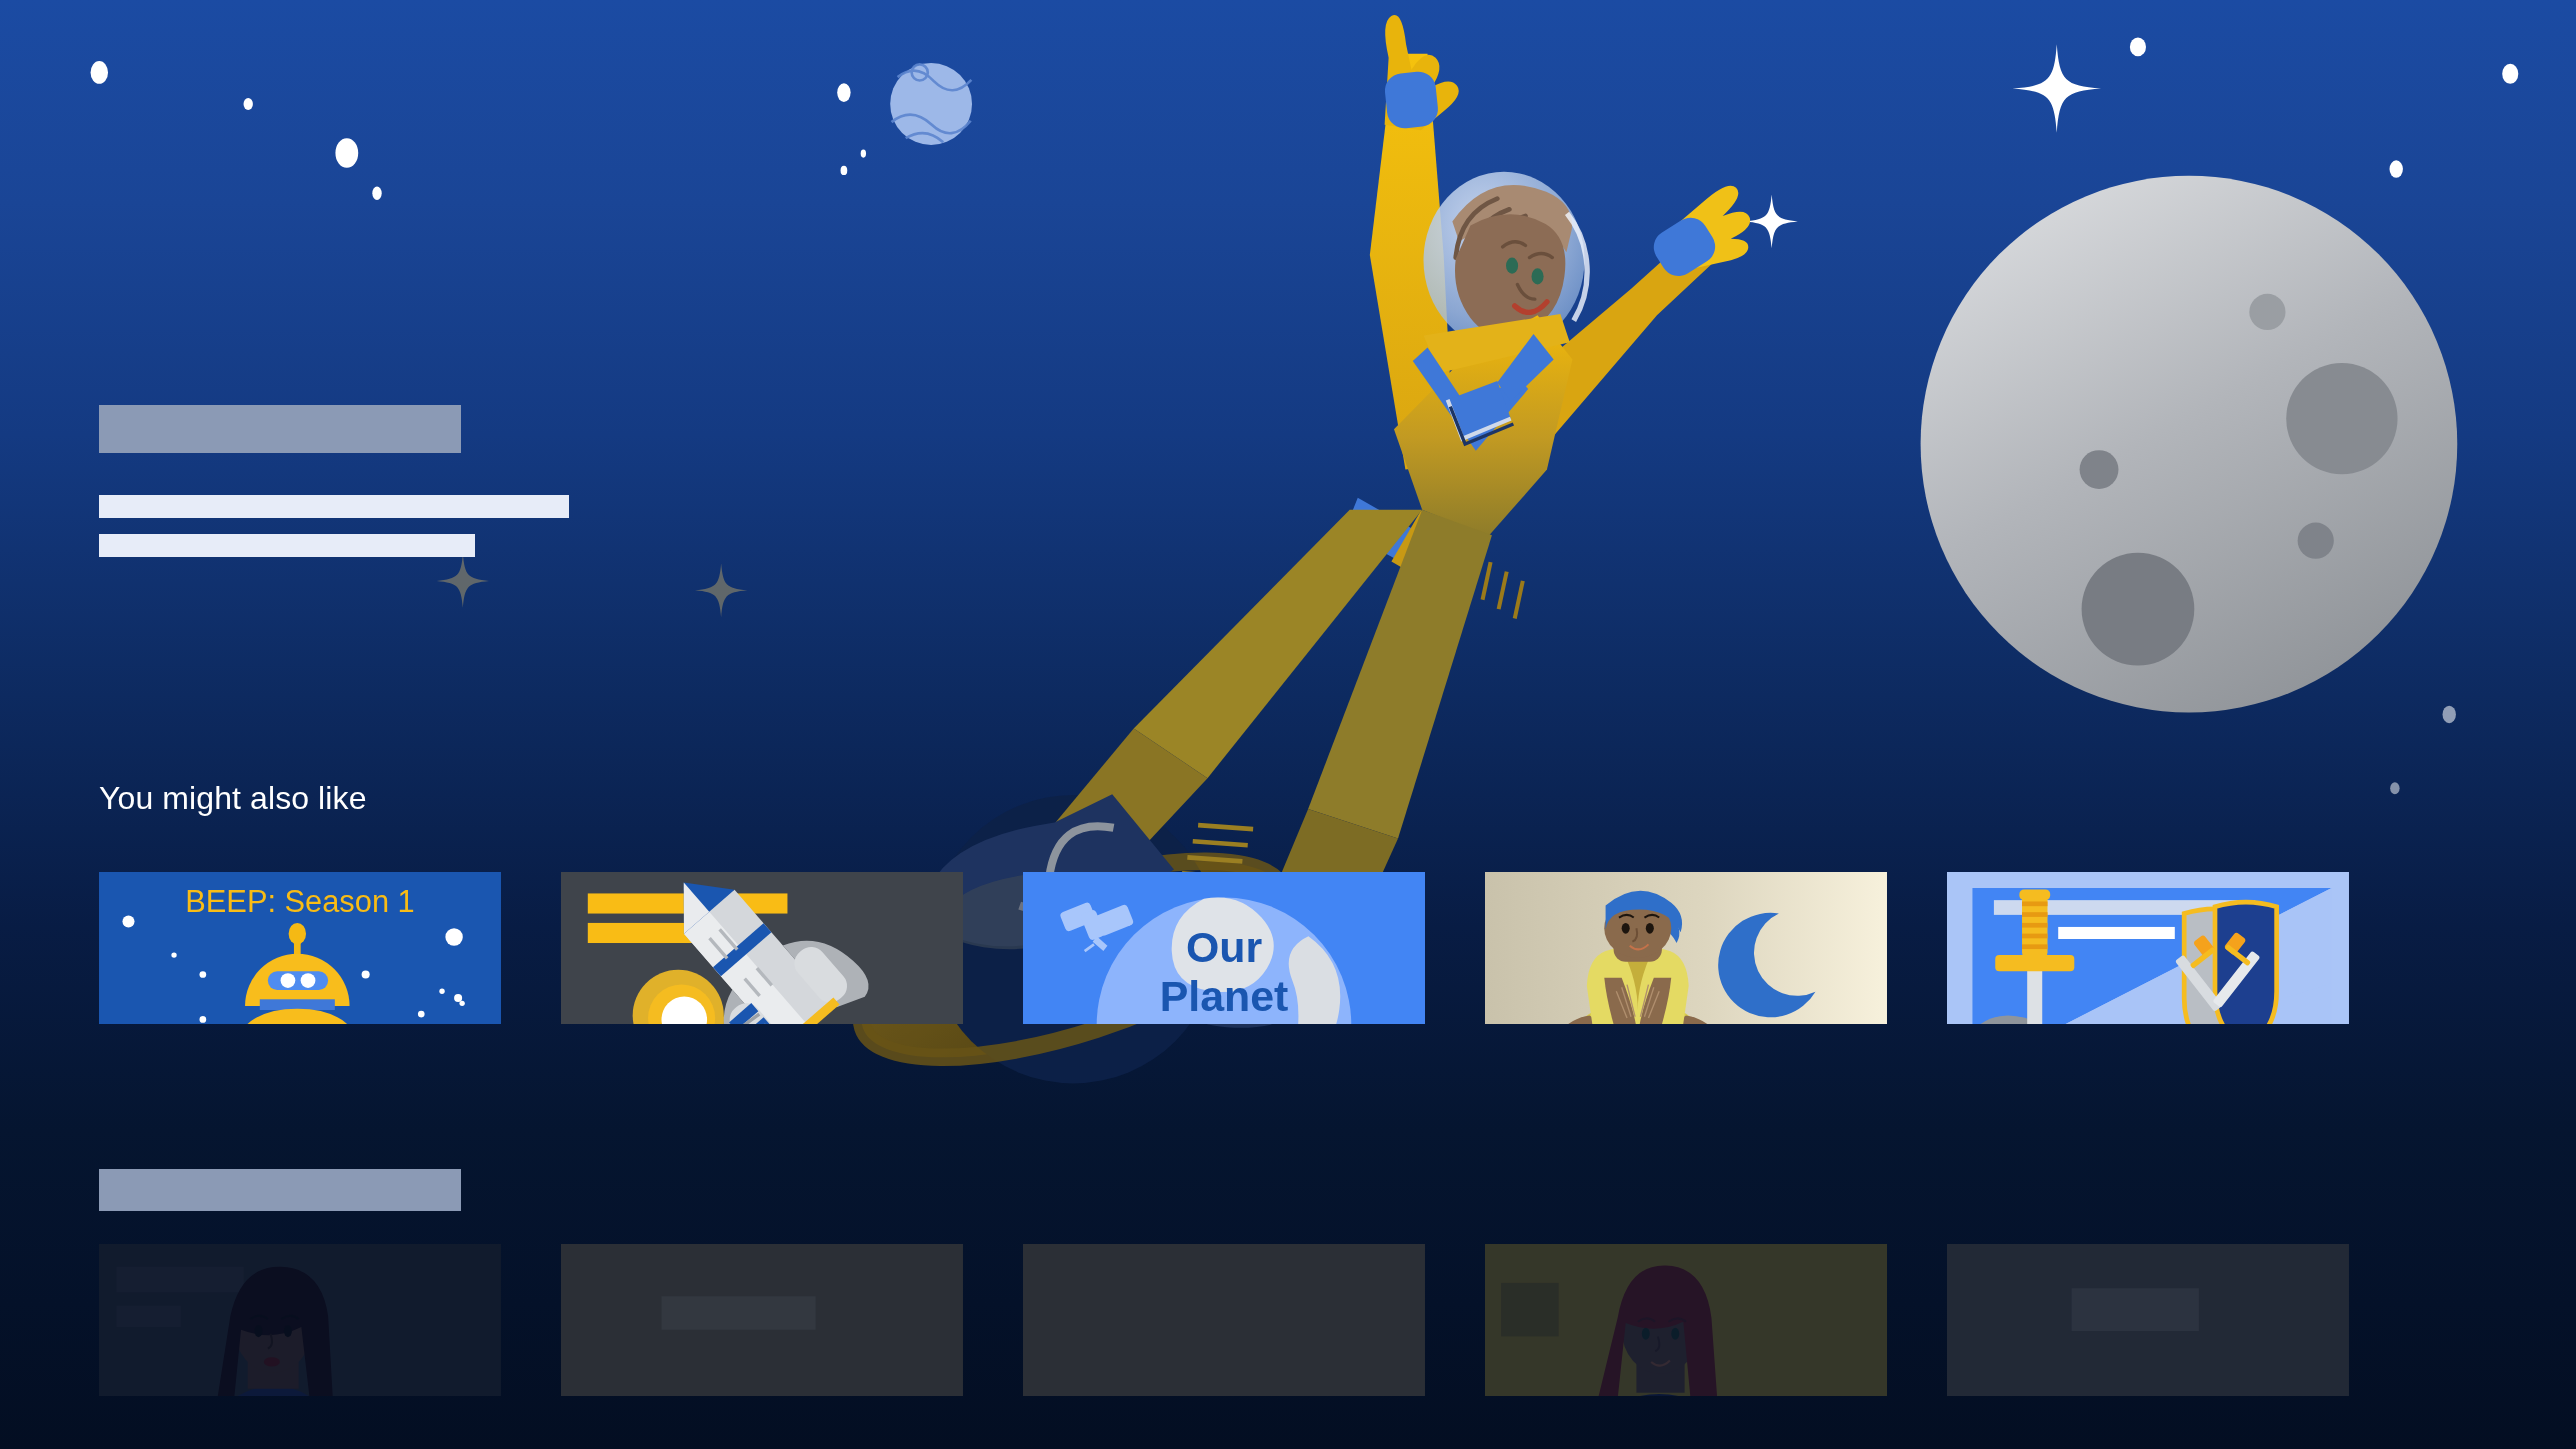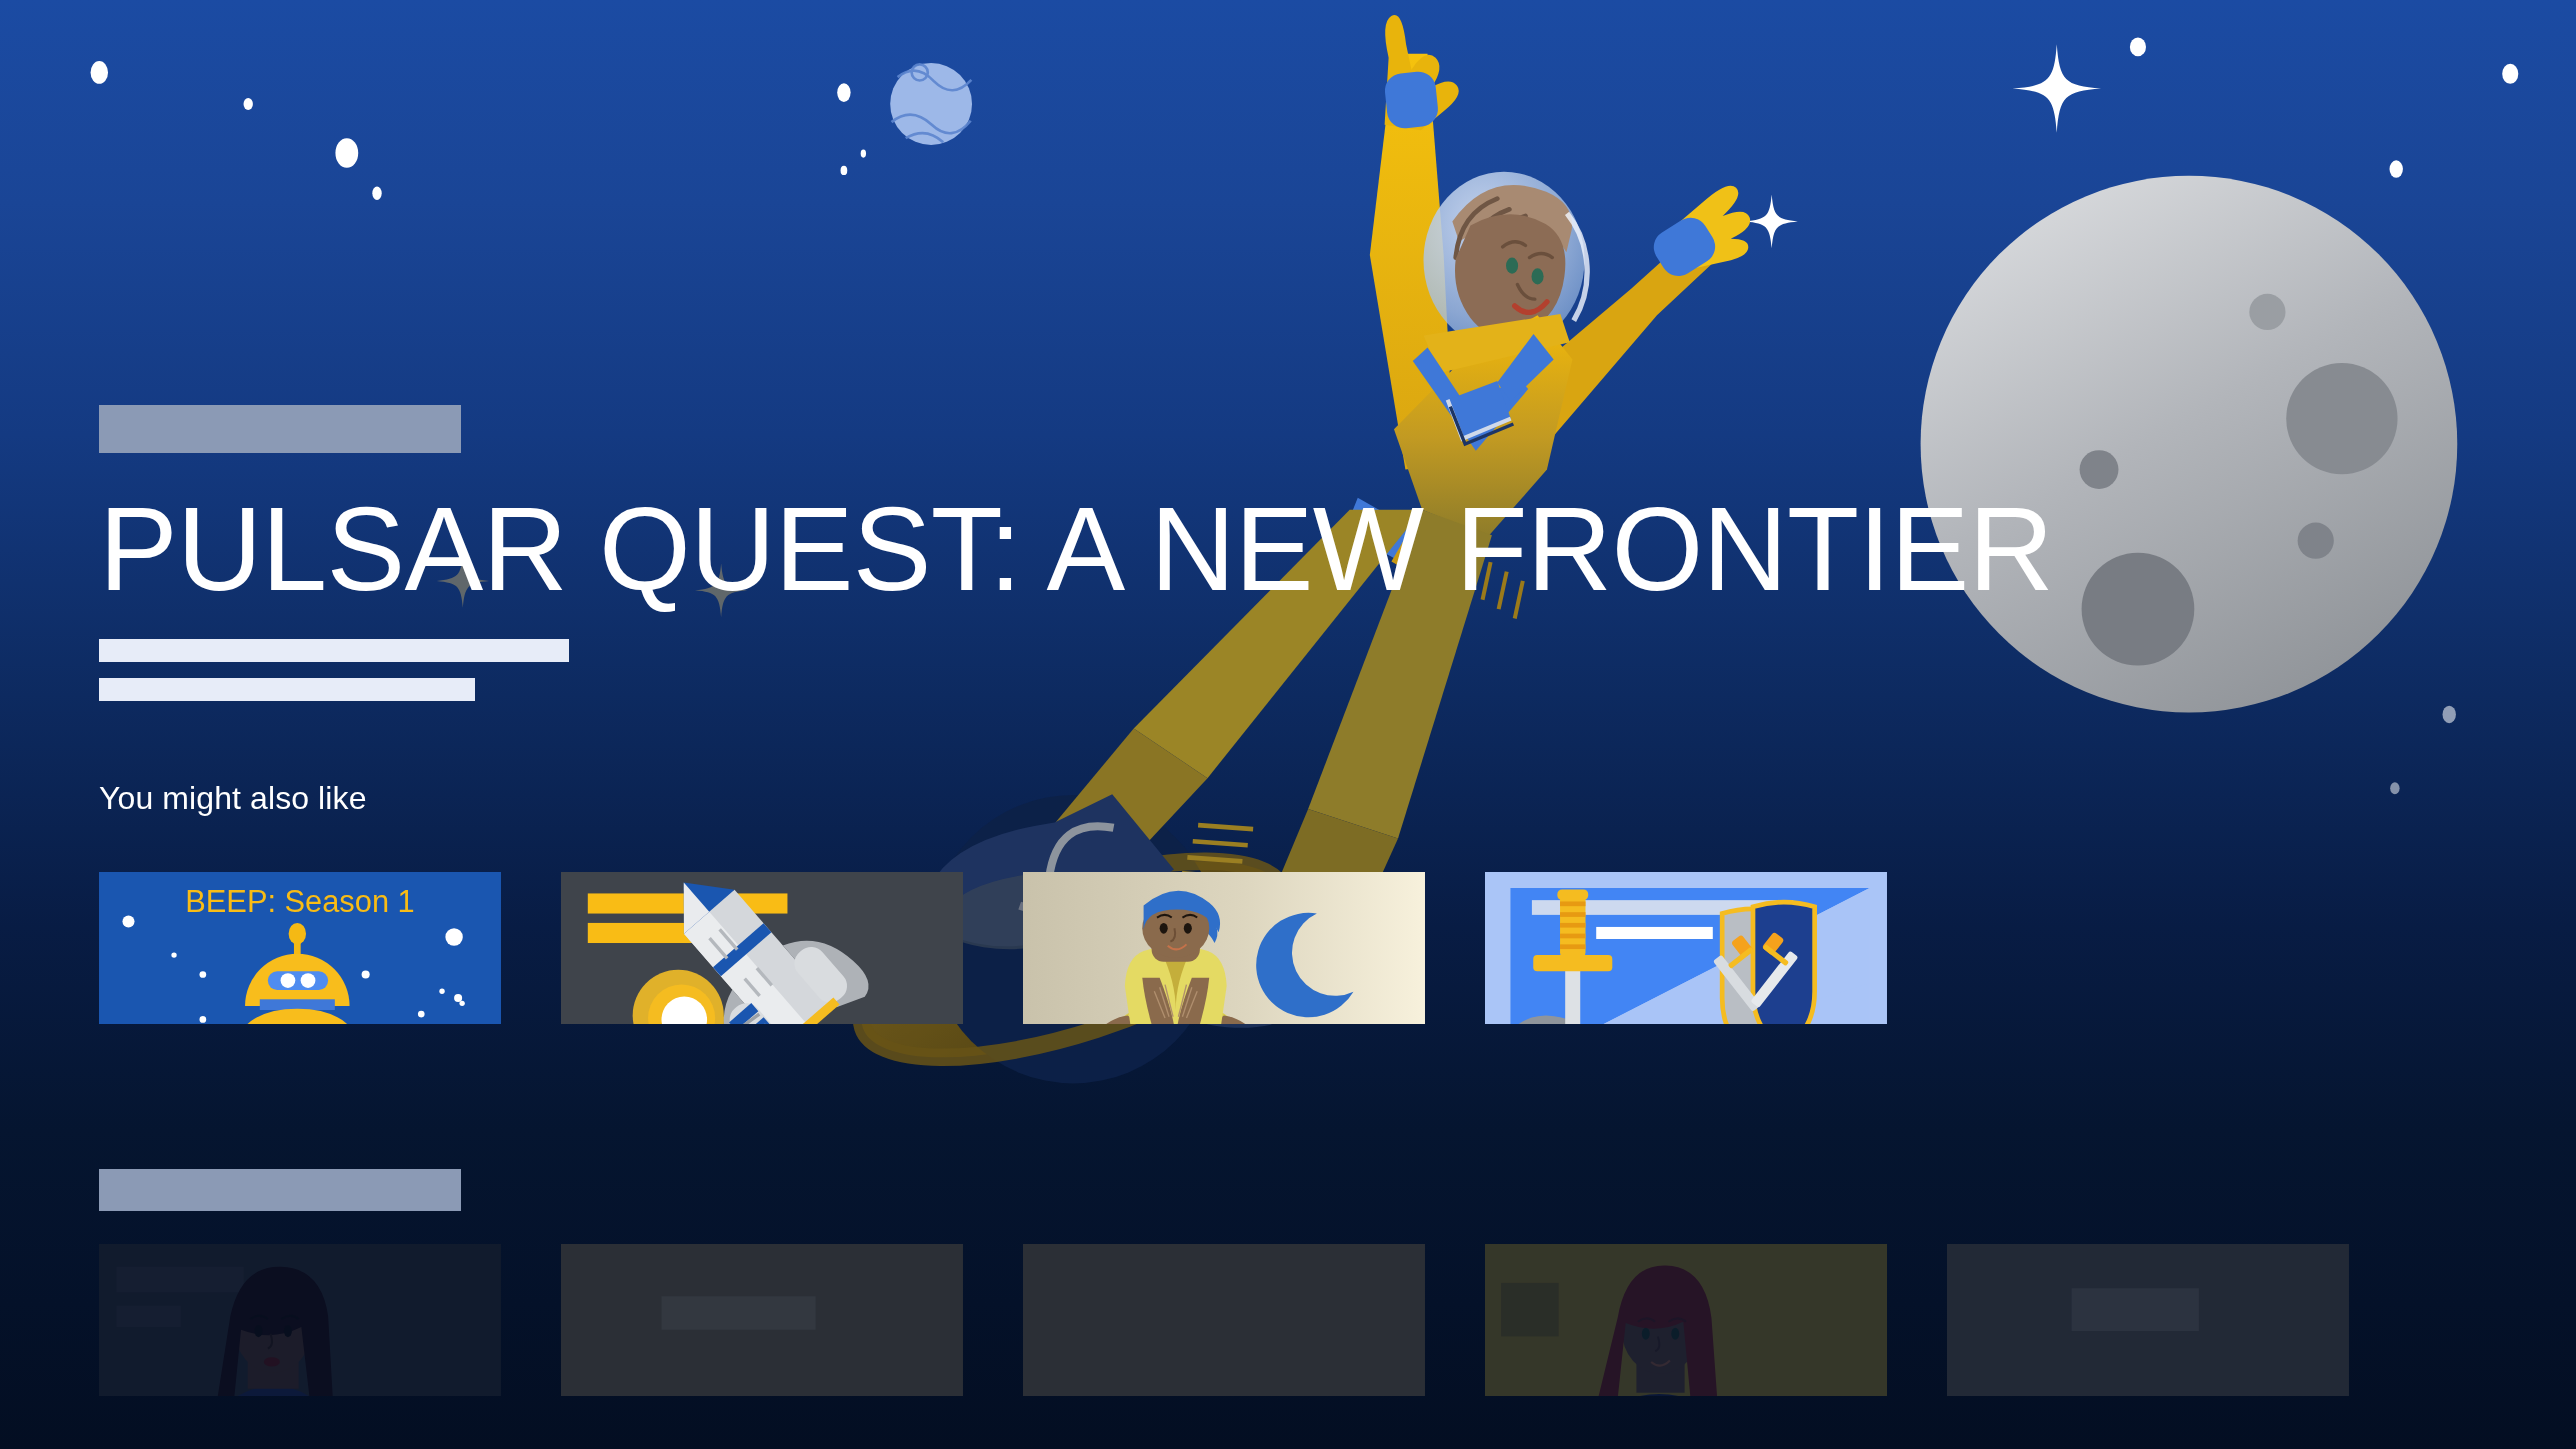--- a/index.html
+++ b/index.html
@@ -210,21 +210,20 @@
           <path d="M2014 1448 L2096 1454"></path>
             <path d="M2006 1472 L2088 1478"></path>
           <path d="M1998 1496 L2080 1502"></path>
         </g>
       </g>
     </g>
   </svg>
 
   <div class="hero">
     <div class="ph-bar hero-kicker"></div>
-    <div class="hero-title">PULSAR QUEST: A NEW FRONTIER</div>
     <div class="hero-sub1"></div>
     <div class="hero-sub2"></div>
   </div>
 
   <div class="row-title row1-title">You might also like</div>
 
   <div class="shelf shelf1">
 
     <div class="card" style="background:#1a56b0">
       <svg class="card-art" viewBox="0 0 600 298">
@@ -290,20 +289,42 @@
                 <rect x="214" y="230" width="44" height="16"></rect>
               </g>
             <rect x="244" y="248" width="112" height="14" fill="#f5bc20"></rect>
           </g>
           <path d="M236 256 L296 212" stroke="#9ba0a6" stroke-width="5"></path>
           <path d="M248 272 L306 228" stroke="#9ba0a6" stroke-width="5"></path>
         </g>
       </svg>
     </div>
 
+    <div class="card" style="background:#4285f4">
+      <svg class="card-art" viewBox="0 0 600 298">
+        <rect width="600" height="298" fill="#4285f4"></rect>
+        <g fill="#a8c6fb">
+          <rect x="58" y="52" width="48" height="30" rx="6" transform="rotate(-22 82 67)"></rect>
+          <rect x="110" y="56" width="52" height="32" rx="6" transform="rotate(-22 136 72)"></rect>
+          <rect x="92" y="58" width="24" height="42" rx="6" transform="rotate(-22 104 79)"></rect>
+          <path d="M110 96 l16 14 l-6 8 l-16 -14 Z"></path>
+          <path d="M106 108 l-14 10" stroke="#a8c6fb" stroke-width="4"></path>
+        </g>
+        <g>
+          <circle cx="300" cy="228" r="190" fill="#8db4fc"></circle>
+          <path d="M270 40 q52 -10 86 28 q32 36 8 76 q-26 42 -84 34 q-56 -8 -58 -60 q-2 -52 48 -78 Z" fill="#dfe3e8"></path>
+          <path d="M426 96 q56 40 46 110 q-10 70 -74 96 q24 -92 4 -140 q-18 -46 24 -66 Z" fill="#dadee3"></path>
+          <path d="M148 256 q56 -34 92 6 q34 40 -8 78 q-44 38 -92 2 q-42 -32 8 -86 Z" fill="#dfe3e8"></path>
+          <path d="M350 290 q60 -18 86 28 q22 44 -30 74 l-84 -24 Z" fill="#dadee3"></path>
+          <path d="M440 72 a190 190 0 0 1 -30 300 a190 190 0 0 0 30 -300 Z" fill="#ffffff" opacity="0.12"></path>
+        </g>
+        <text x="300" y="135" text-anchor="middle" font-family="Liberation Sans, sans-serif" font-size="64" font-weight="bold" fill="#1a56b0">Our</text>
+        <text x="300" y="208" text-anchor="middle" font-family="Liberation Sans, sans-serif" font-size="64" font-weight="bold" fill="#1a56b0">Planet</text>
+      </svg>
+    </div>
 
     <div class="card">
       <svg class="card-art" viewBox="0 0 600 298">
         <defs>
             <linearGradient id="g4" x1="0" y1="0" x2="1" y2="0">
           <stop offset="0%" stop-color="#c9c2ab"></stop>
               <stop offset="55%" stop-color="#ddd6bf"></stop>
               <stop offset="100%" stop-color="#f7f1dc"></stop>
         </linearGradient>
           </defs>

